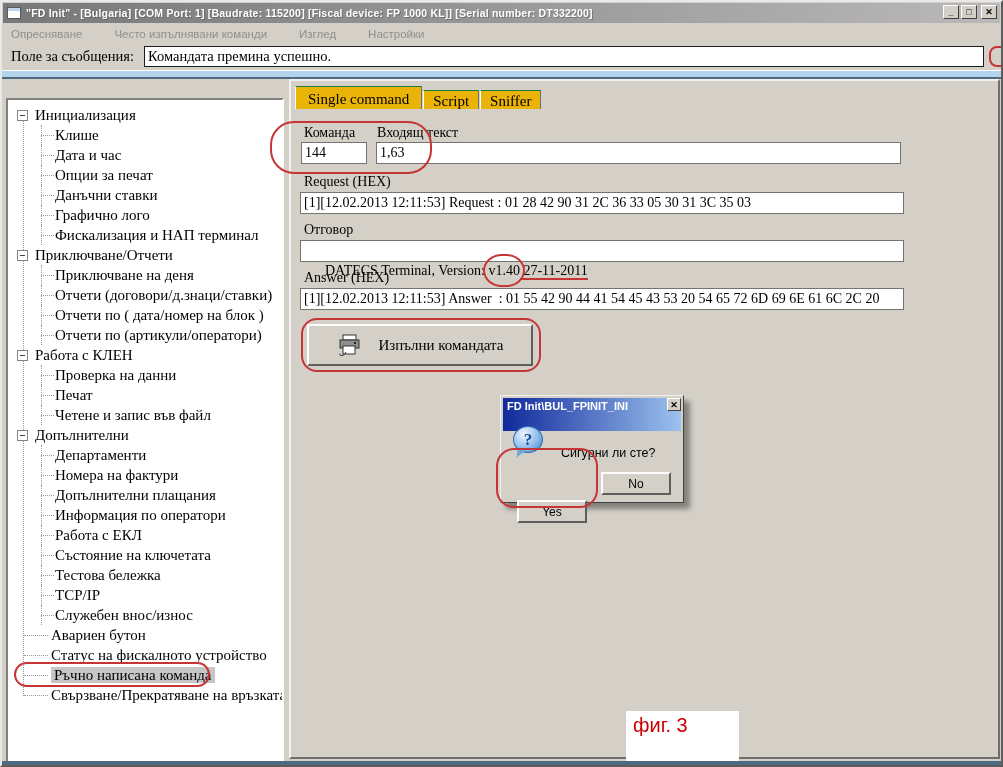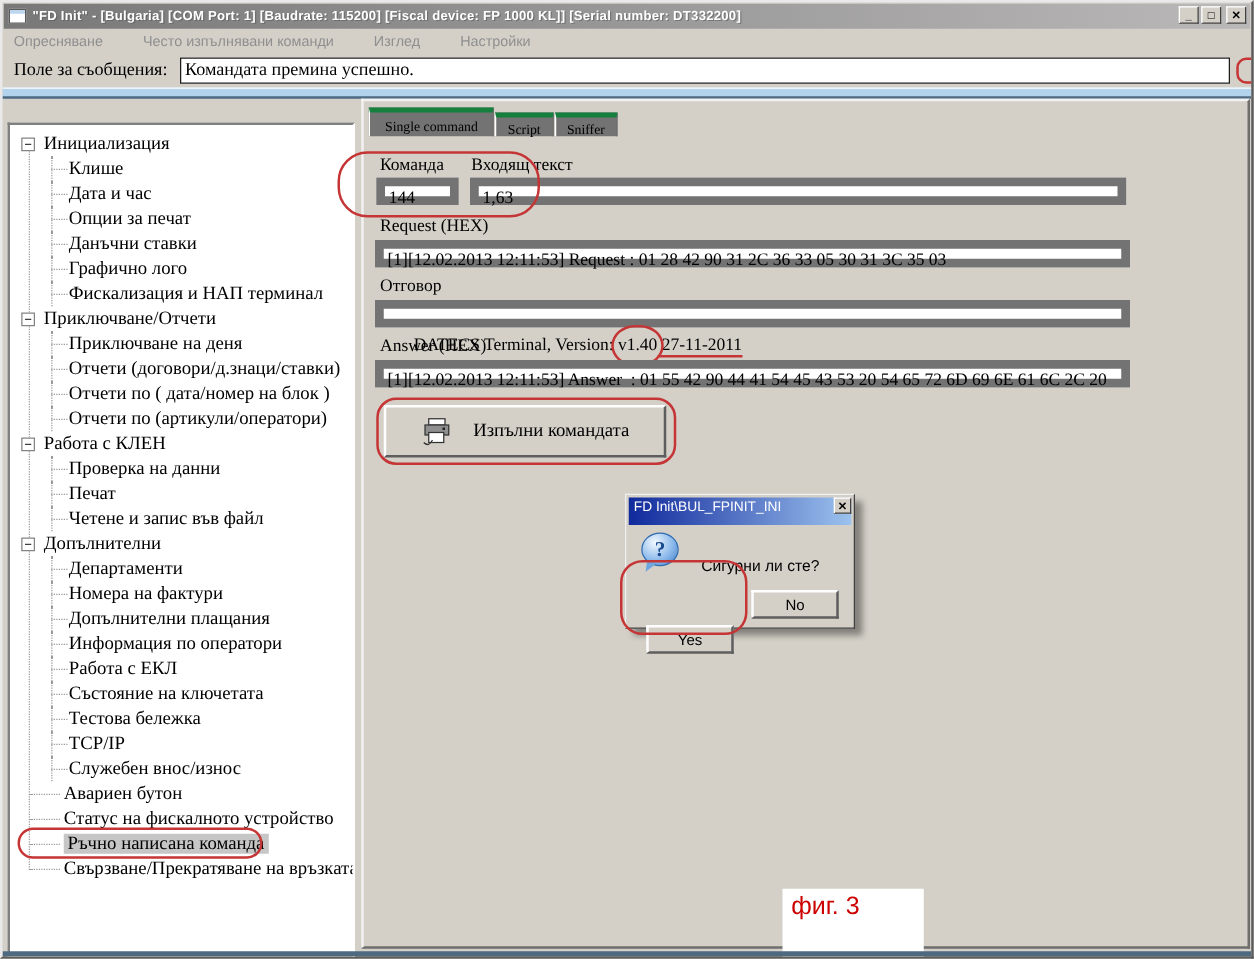--- a/index.html
+++ b/index.html
@@ -77,28 +77,28 @@
   .sel .tlabel{background:#c6c6c6;padding:0 3px;}
   .tree-annot{position:absolute;left:6px;top:-3px;width:196px;height:25px;border:2px solid var(--annotation);border-radius:13px;pointer-events:none;}
   
   .rightpane{
     position:absolute;left:287px;top:77px;width:711px;height:680px;background:#d4d0c8;
     border-top:2px solid #f2f2f2;border-left:2px solid #f2f2f2;
     border-right:2px solid #6e6e6e;border-bottom:2px solid #6e6e6e;
   }
   .tabs{position:absolute;left:4px;top:4px;display:flex;align-items:flex-end;height:24px;}
   .tab{
-    font-size:11px;padding:2px 9px 1px;background:#737373;margin-right:1px;
-    border-top:4px solid #15803d;border-left:1px solid #fff;border-right:1px solid #6e6e6e;
+    font-size:15px;padding:2px 9px 1px;background:#eab308;margin-right:1px;
+    border-top:1px solid #15803d;border-left:1px solid #fff;border-right:1px solid #6e6e6e;
     height:19px;line-height:16px;cursor:default;
   }
   .tab.active{height:23px;line-height:20px;padding:2px 12px 1px;position:relative;z-index:2;}
   .panel-label{position:absolute;font-size:14px;color:#000;}
   .field{
-    position:absolute;background:#fff;border:7px solid #737373;
+    position:absolute;background:#fff;border:1px solid #737373;
     font-size:14px;line-height:20px;padding:0 3px;white-space:pre;overflow:visible;
   }
   .annot-rect{position:absolute;border:2px solid var(--annotation);pointer-events:none;}
   .ver-wrap{position:relative;display:inline-block;}
   .ver-annot{position:absolute;left:-5px;right:-5px;top:-7px;bottom:-6px;border:2px solid var(--annotation);border-radius:50% / 55%;pointer-events:none;}
   .date-underline{border-bottom:2px solid var(--annotation);}
   .btn3d{
     position:absolute;background:#d4d0c8;
     border-top:2px solid #fdfdfd;border-left:2px solid #fdfdfd;
     border-right:2px solid #5e5e5e;border-bottom:2px solid #5e5e5e;
@@ -109,23 +109,23 @@
     font-family:"Liberation Sans",sans-serif;font-size:20px;color:#cc0000;padding:3px 7px;}
   
   .dialog{
     position:absolute;left:498px;top:393px;width:184px;height:108px;background:#d4d0c8;
     border-top:1px solid #f0f0f0;border-left:1px solid #f0f0f0;
     border-right:1px solid #404040;border-bottom:1px solid #404040;
     box-shadow:6px 6px 5px rgba(0,0,0,.38);z-index:5;
     font-family:"Liberation Sans",sans-serif;
   }
   .dlg-title{
-    position:absolute;left:2px;top:2px;right:2px;height:22px;
+    position:absolute;left:2px;top:2px;right:2px;height:33px;
     background:linear-gradient(to right,var(--dialog_title_a),var(--dialog_title_b));
-    color:#fff;font-size:11px;font-weight:normal;line-height:17px;padding-left:4px;white-space:nowrap;
+    color:#fff;font-size:11px;font-weight:bold;line-height:17px;padding-left:4px;white-space:nowrap;
   }
   .dlg-close{
     position:absolute;right:2px;top:2px;width:14px;height:13px;background:#d4d0c8;
     border-top:1px solid #fff;border-left:1px solid #fff;
     border-right:1px solid #404040;border-bottom:1px solid #404040;
     font:bold 9px "Liberation Sans",sans-serif;display:flex;align-items:center;justify-content:center;cursor:default;
   }
   .qicon{position:absolute;left:12px;top:30px;width:30px;height:27px;
     background:radial-gradient(circle at 35% 28%,#f2f8fe,#8ebbec 55%,#3f7ec8);
     border:1px solid #2f6cb0;border-radius:50%;display:flex;align-items:center;justify-content:center;}

